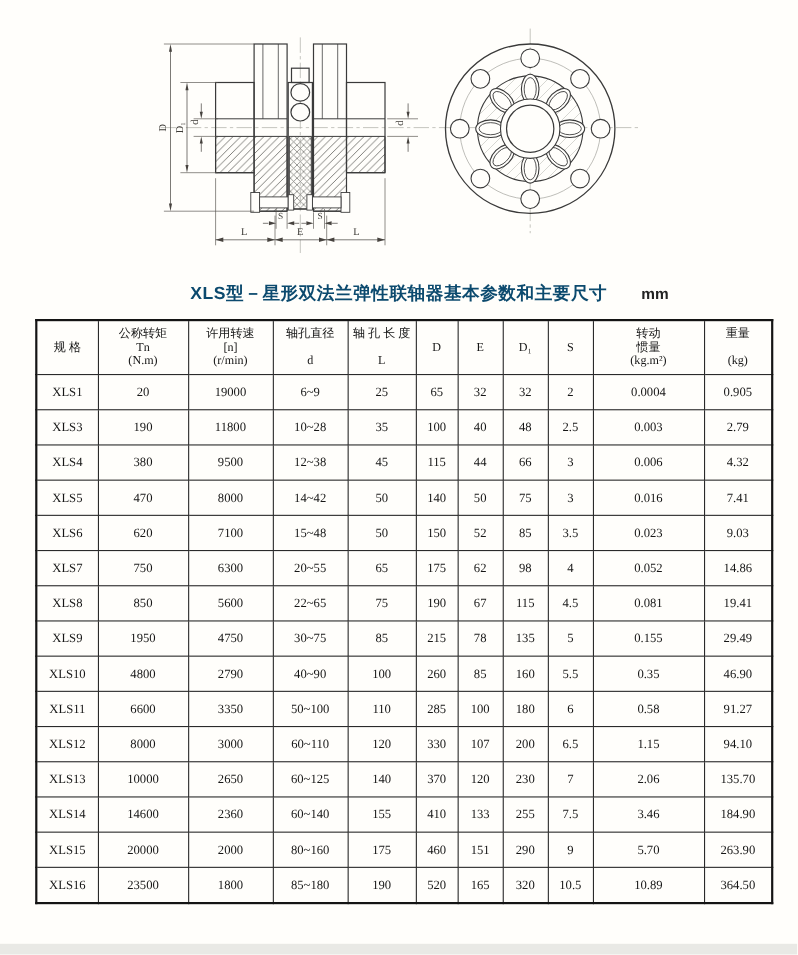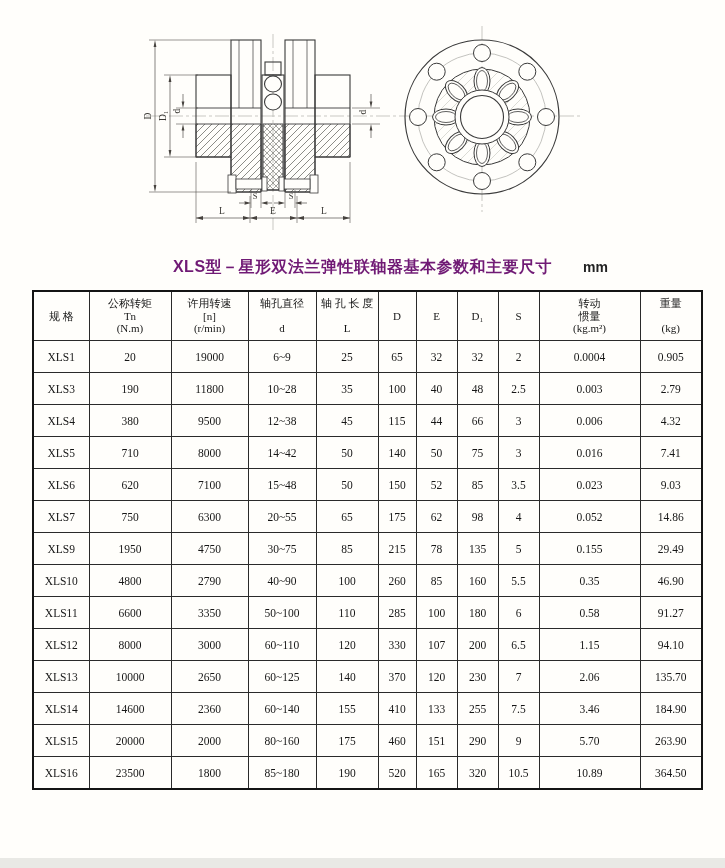--- a/index.html
+++ b/index.html
@@ -1,21 +1,21 @@
 <!DOCTYPE html>
 <html><head>
 <meta charset="utf-8">
 <style>
   html,body{margin:0;padding:0;background:#fffefa;}
   .page{position:relative;width:725px;height:868px;background:#fffefb;overflow:hidden;
         font-family:"Liberation Serif",serif;color:#1d1d1d;}
   .drawing-svg{position:absolute;top:0;left:0;}
   .title-row{position:absolute;top:257px;left:0;width:725px;text-align:center;
              font-family:"Liberation Sans",sans-serif;font-weight:bold;font-size:16px;
-             color:#701a75;letter-spacing:0.5px;}
+             color:#0c4a6e;letter-spacing:0.5px;}
   .unit-label{position:absolute;top:259px;left:583px;font-family:"Liberation Sans",sans-serif;
               font-weight:bold;font-size:14px;color:#222;text-align:center;}
   table.spec{position:absolute;left:32px;top:290px;border-collapse:collapse;table-layout:fixed;
              border:2px solid #141414;}
   table.spec th,table.spec td{border:1px solid #2a2a2a;text-align:center;vertical-align:middle;
              padding:0;overflow:hidden;}
   table.spec th{height:48px;font-weight:normal;font-size:11px;line-height:1.18;
              white-space:pre-line;color:#161616;margin-top:30px;}
   table.spec td{height:31px;font-size:11.5px;color:#161616;}
   .page-bottom-edge{position:absolute;left:0;top:858px;width:725px;height:10px;background:#e9e9e5;}
@@ -289,21 +289,21 @@
           <td>45</td>
           <td>115</td>
           <td>44</td>
           <td>66</td>
           <td>3</td>
           <td>0.006</td>
           <td>4.32</td>
         </tr>
         <tr>
           <td>XLS5</td>
-          <td>710</td>
+          <td>470</td>
           <td>8000</td>
           <td>14~42</td>
           <td>50</td>
           <td>140</td>
           <td>50</td>
           <td>75</td>
           <td>3</td>
           <td>0.016</td>
           <td>7.41</td>
         </tr>
@@ -327,20 +327,33 @@
           <td>20~55</td>
           <td>65</td>
           <td>175</td>
           <td>62</td>
           <td>98</td>
           <td>4</td>
           <td>0.052</td>
           <td>14.86</td>
         </tr>
         <tr>
+          <td>XLS8</td>
+          <td>850</td>
+          <td>5600</td>
+          <td>22~65</td>
+          <td>75</td>
+          <td>190</td>
+          <td>67</td>
+          <td>115</td>
+          <td>4.5</td>
+          <td>0.081</td>
+          <td>19.41</td>
+        </tr>
+        <tr>
           <td>XLS9</td>
           <td>1950</td>
           <td>4750</td>
           <td>30~75</td>
           <td>85</td>
           <td>215</td>
           <td>78</td>
           <td>135</td>
           <td>5</td>
           <td>0.155</td>

